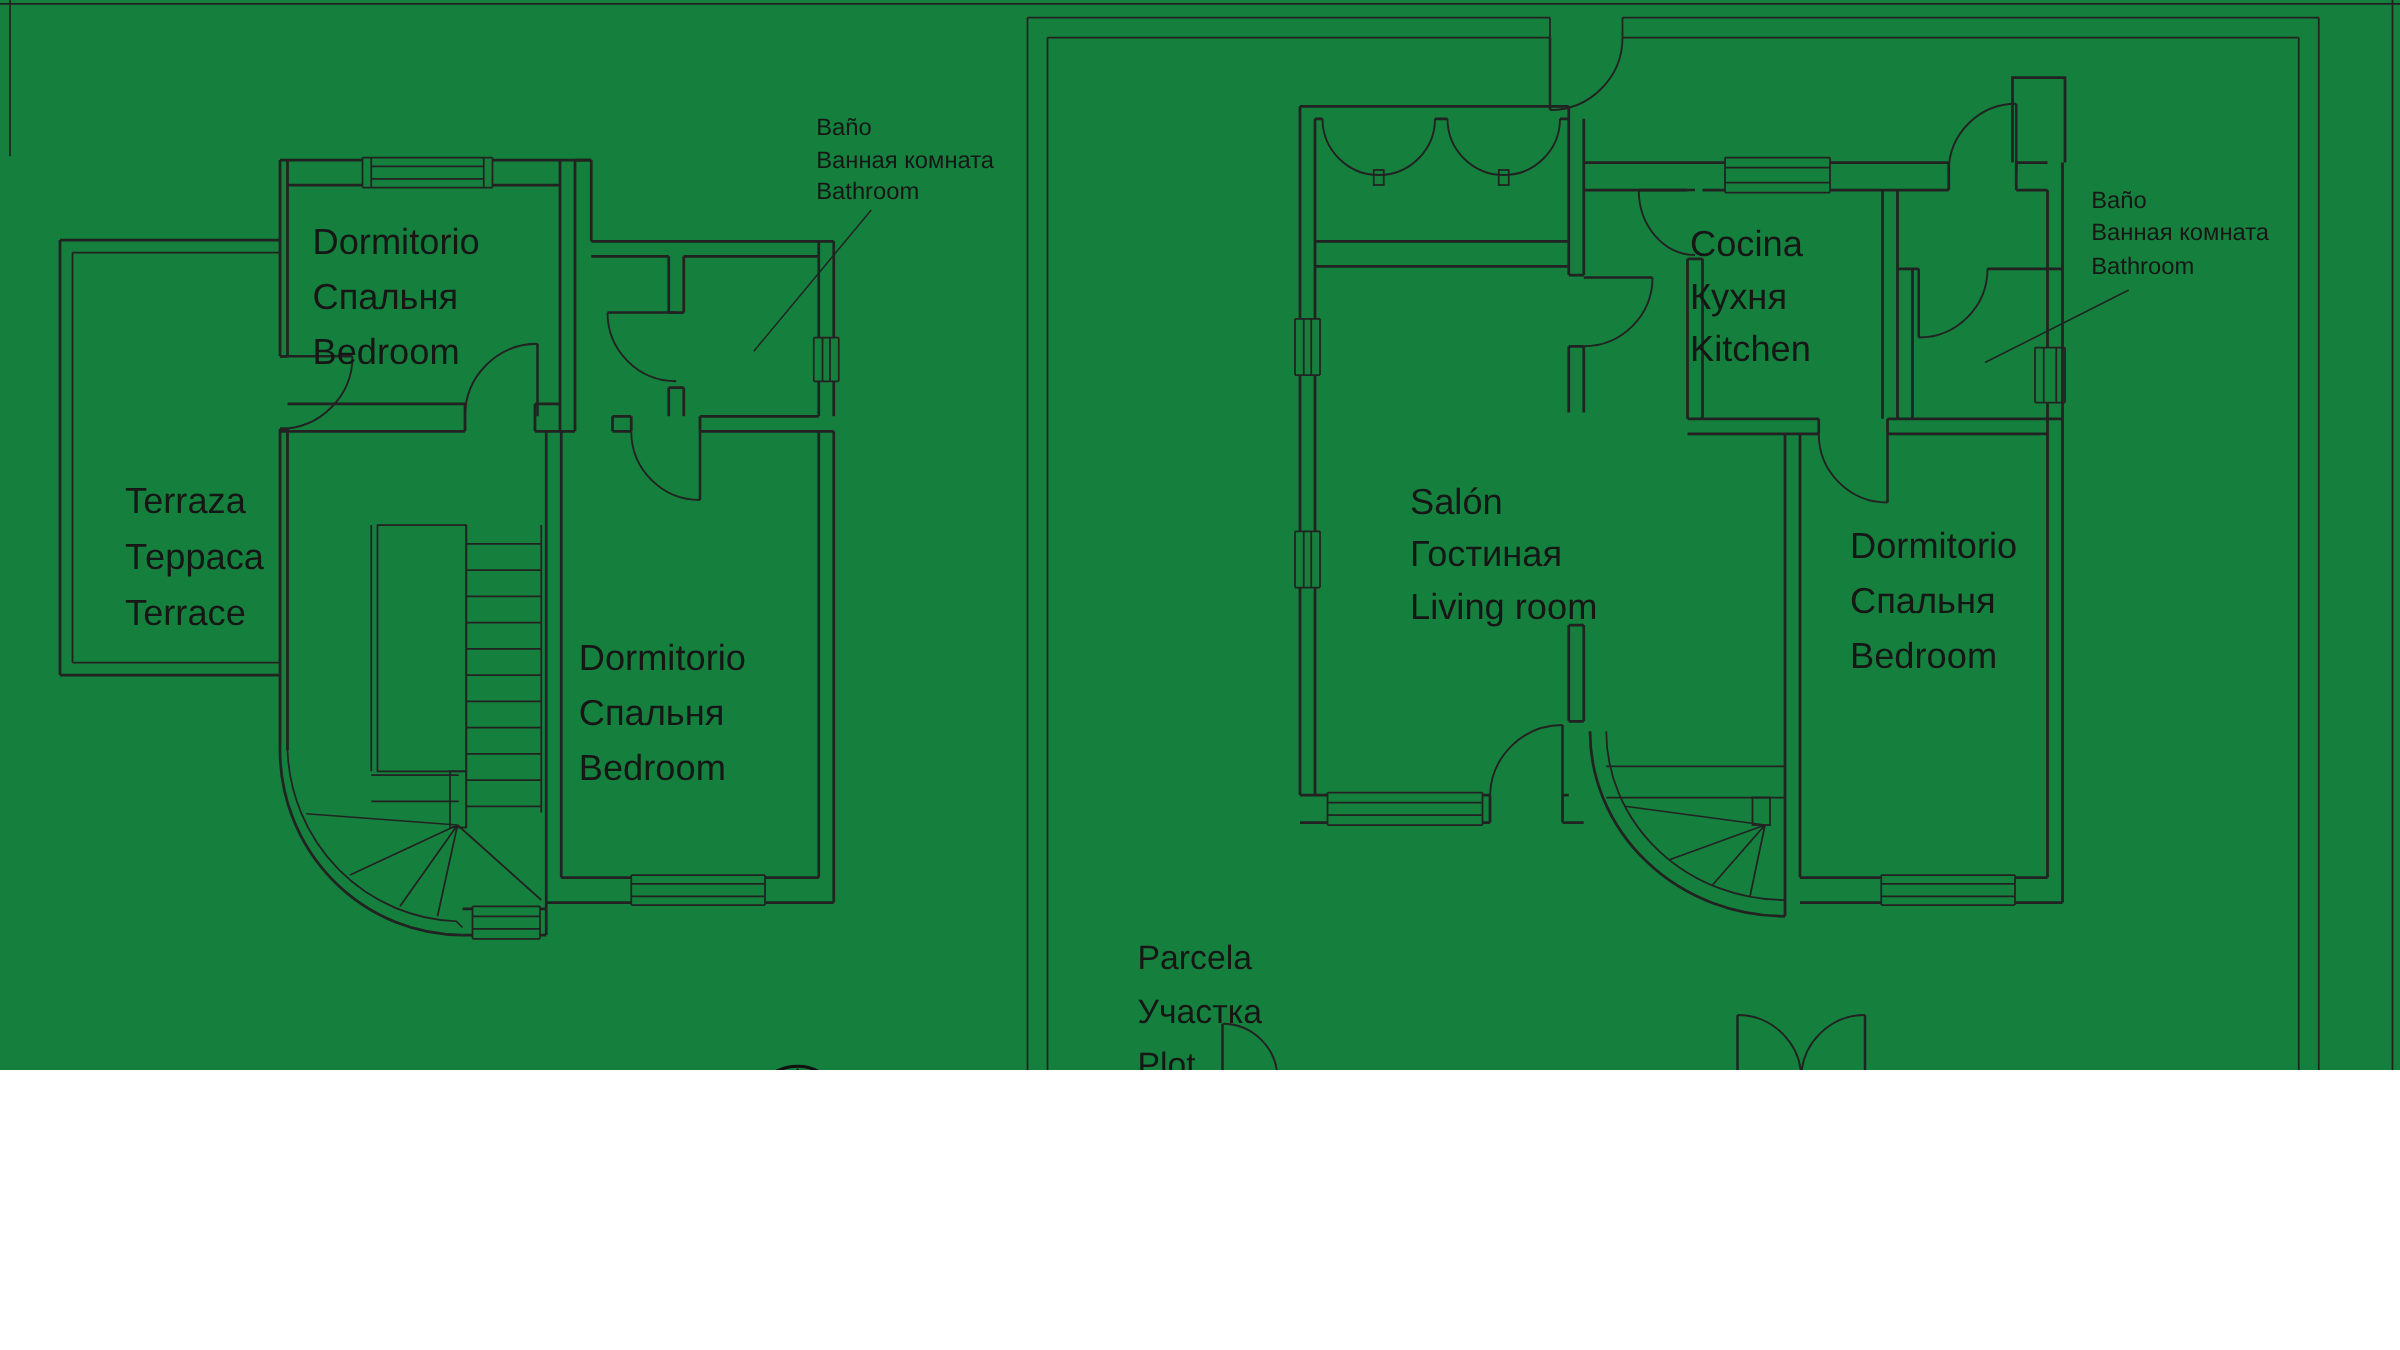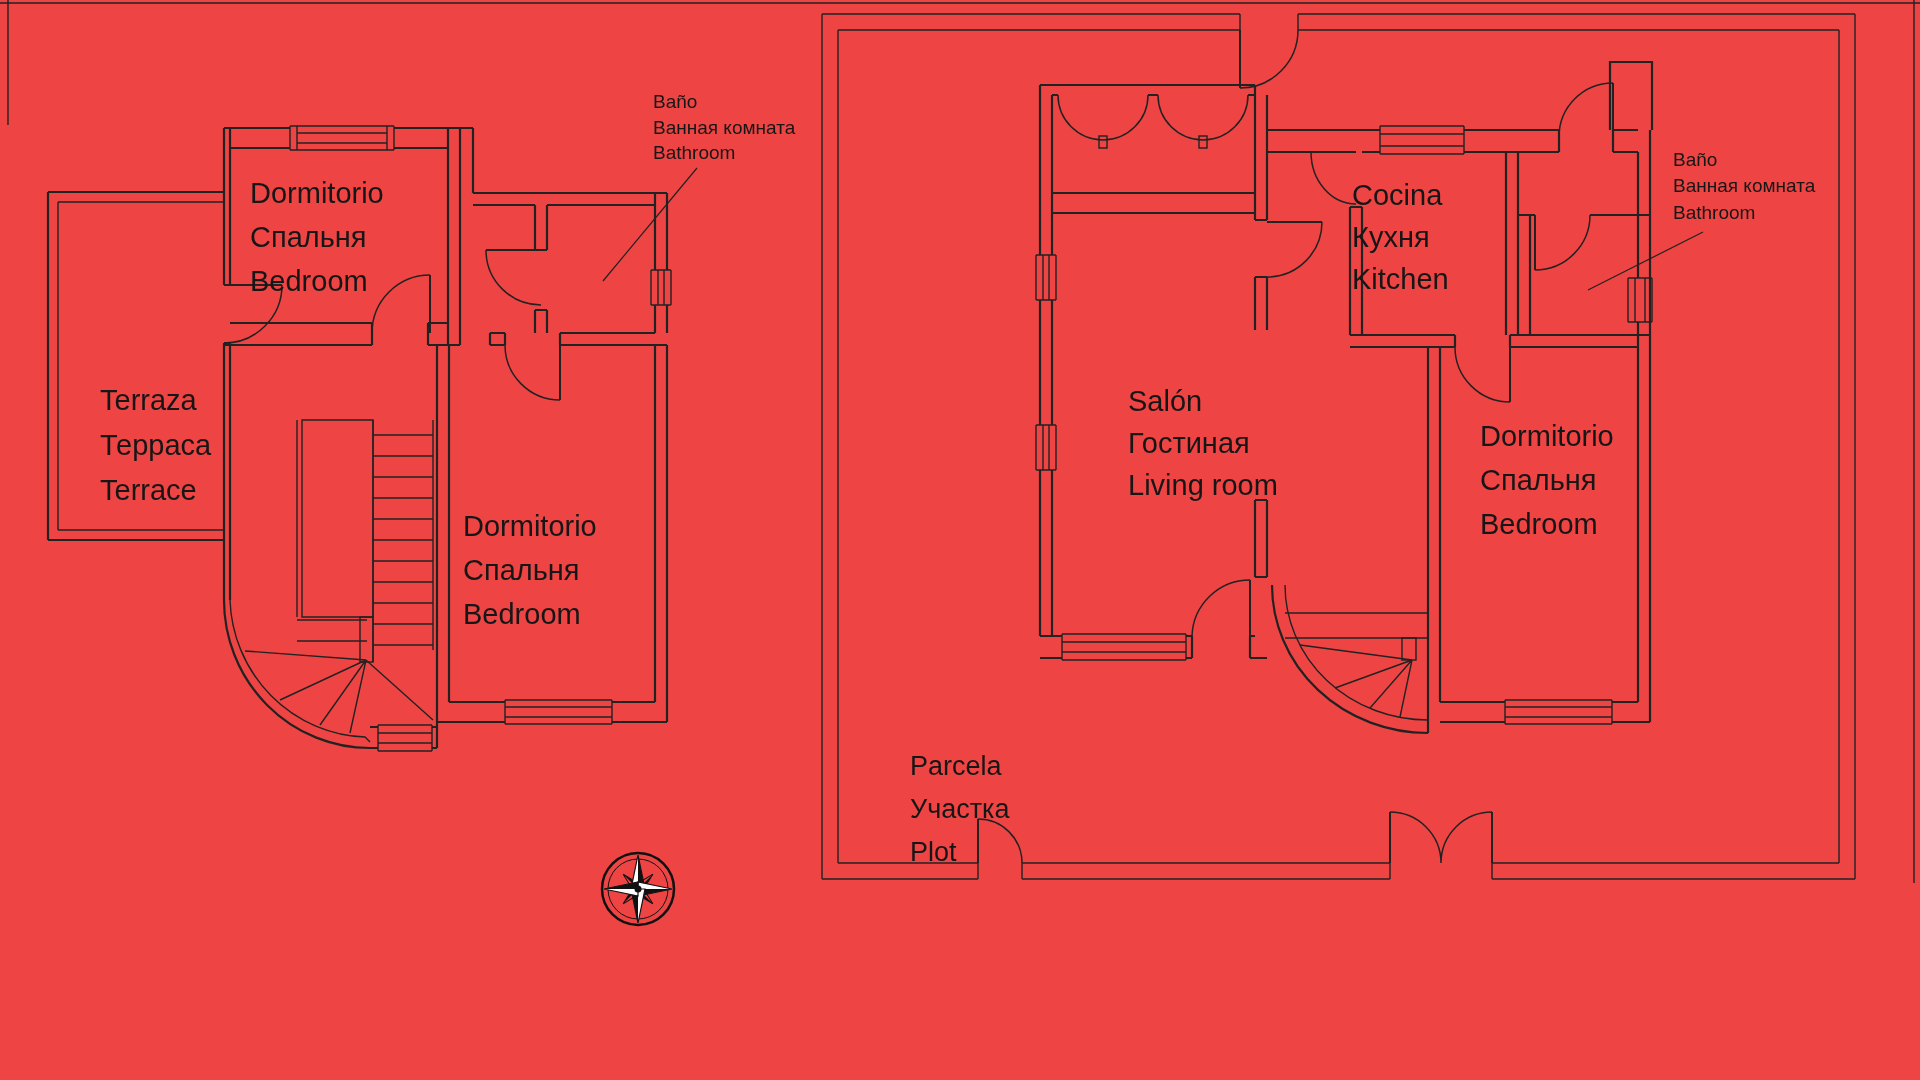--- a/index.html
+++ b/index.html
@@ -1,16 +1,16 @@
 <!DOCTYPE html>
 <html><head>
 <meta charset="utf-8">
 <style>
   html,body{margin:0;padding:0;background:#ffffff;}
-  .stage{position:relative;width:1920px;height:1080px;background:#ef4444;overflow:hidden;}
+  .stage{position:relative;width:1920px;height:856px;background:#15803d;overflow:hidden;}
   svg{display:block;}
   text{font-family:"Liberation Sans","DejaVu Sans",sans-serif;fill:#161616;}
   .big{font-size:29px;}
   .small{font-size:19px;}
   .mid{font-size:27px;}
   .w{stroke:#222;stroke-width:2.2;fill:none;stroke-linecap:butt;}
   .t{stroke:#222;stroke-width:1.4;fill:none;}
   .d{stroke:#222;stroke-width:1.5;fill:none;}
   .lf{stroke:#222;stroke-width:2;fill:none;}
   .ld{stroke:#222;stroke-width:1.2;fill:none;}

